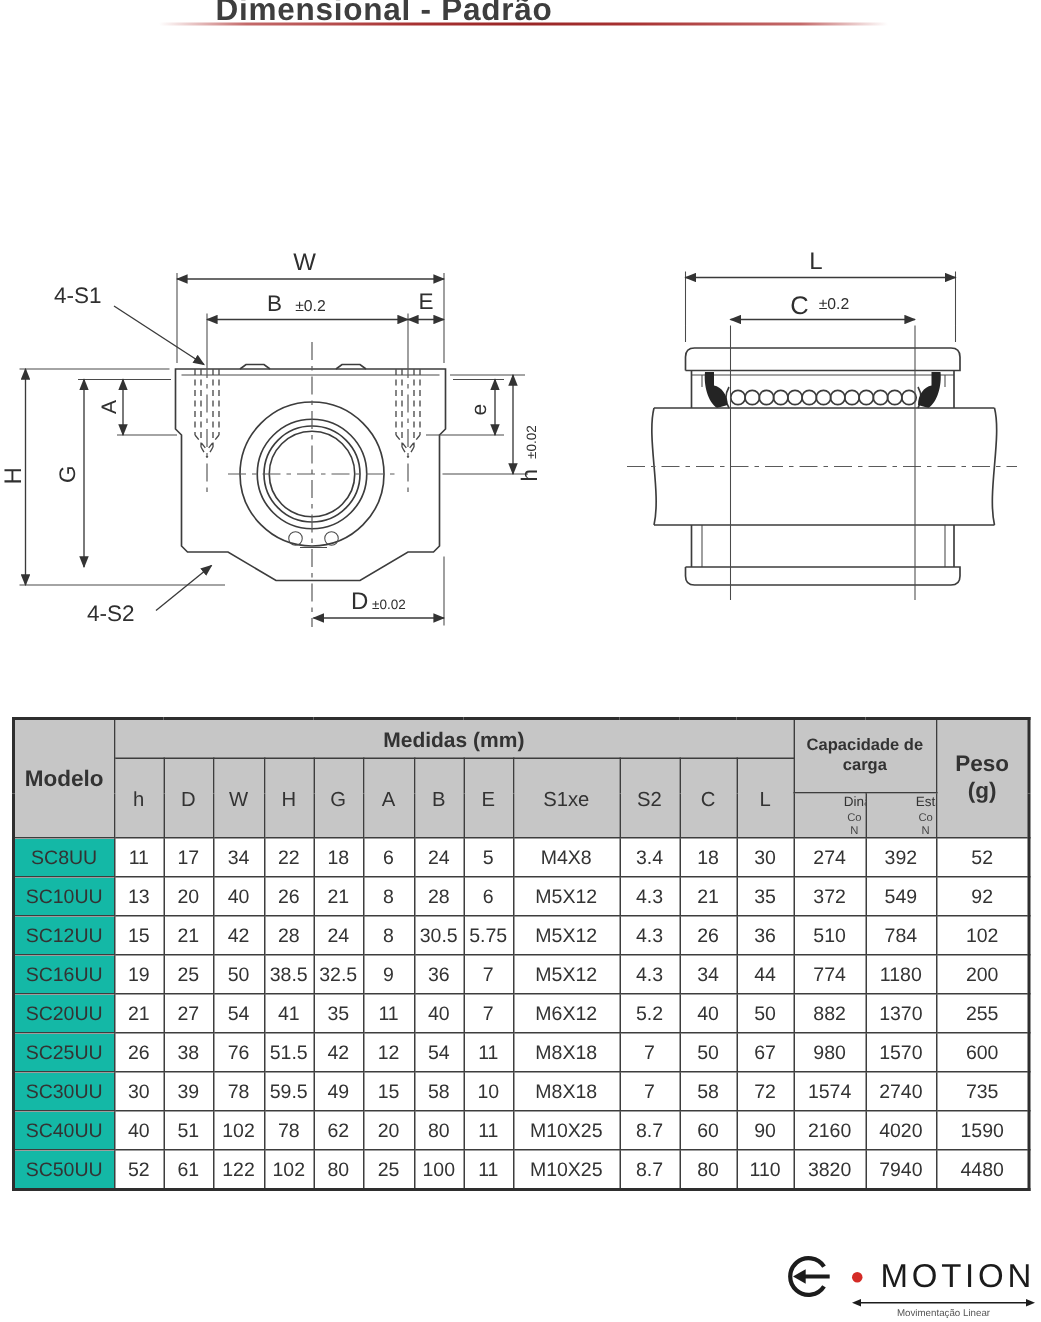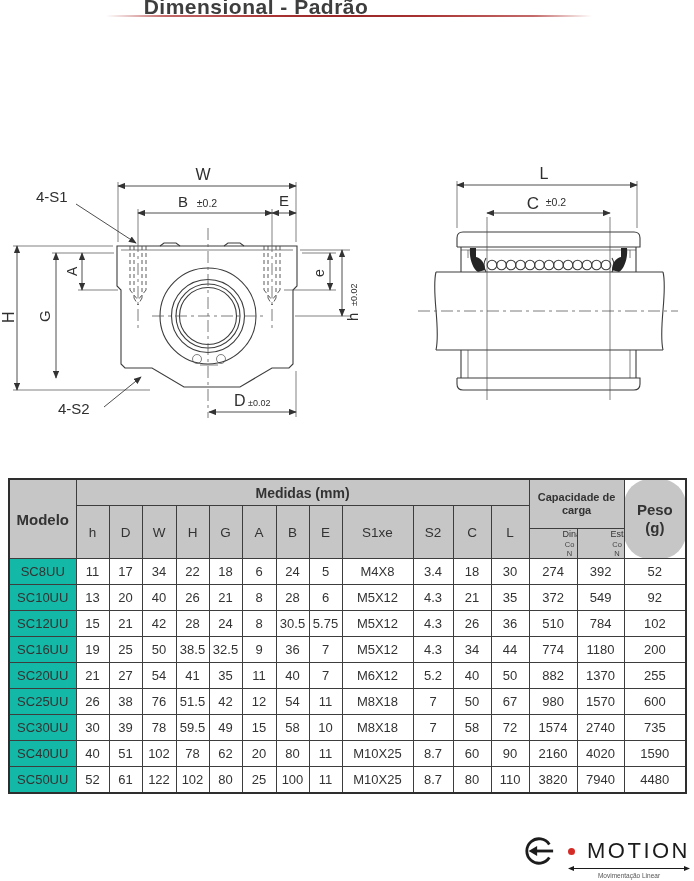--- a/index.html
+++ b/index.html
@@ -25,21 +25,21 @@
 
   
   table{border-collapse:collapse;position:absolute;left:8px;top:478px;width:678px;
         table-layout:fixed;border:2px solid #2e2e2e;}
   td,th{border:1px solid #3d3d3d;text-align:center;vertical-align:middle;
         color:#333;padding:0;overflow:hidden;}
   .hdr{background:#c6c6c6;margin-left:10px;}
   .th-modelo{font-size:15px;font-weight:bold;}
   .th-medidas{font-size:14px;font-weight:bold;height:25px;}
   .th-cap{font-size:11px;font-weight:bold;line-height:1.15;}
-  .th-peso{font-size:15px;font-weight:bold;line-height:1.2;border-radius:26px;}
+  .th-peso{font-size:15px;font-weight:bold;line-height:1.2;}
   .th-letter{font-size:13.5px;font-weight:normal;height:52px;}
   .th-capsub{font-size:9px;font-weight:normal;line-height:1.2;height:26px;padding-left:33px;}
   .th-capsub .sub{font-size:7.5px;color:#444;}
   tbody td{font-size:13px;height:25px;background:#fff;}
   tbody td.model-cell{background:#14b8a6;}
 
   
   .logo{position:absolute;right:4px;bottom:2px;width:168px;}
   .logo-row{display:flex;align-items:center;justify-content:space-between;height:30px;}
   .logo-dot{width:7px;height:7px;border-radius:50%;background:#d42b26;margin:0 3px 0 2px;flex:none;}

